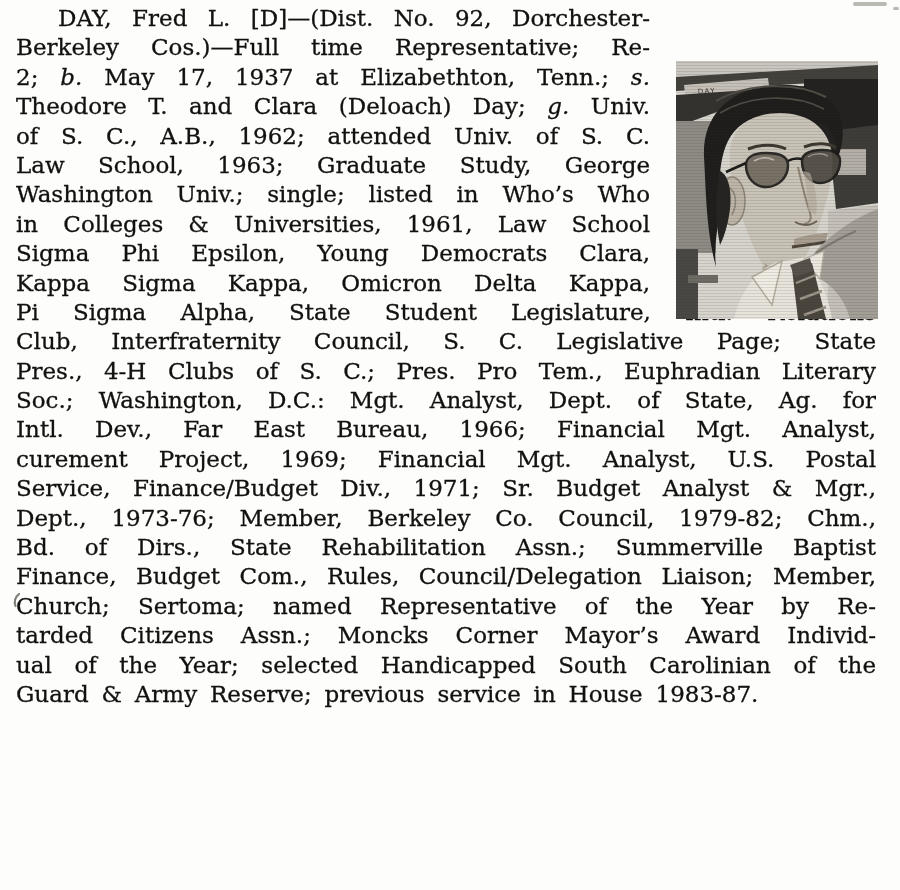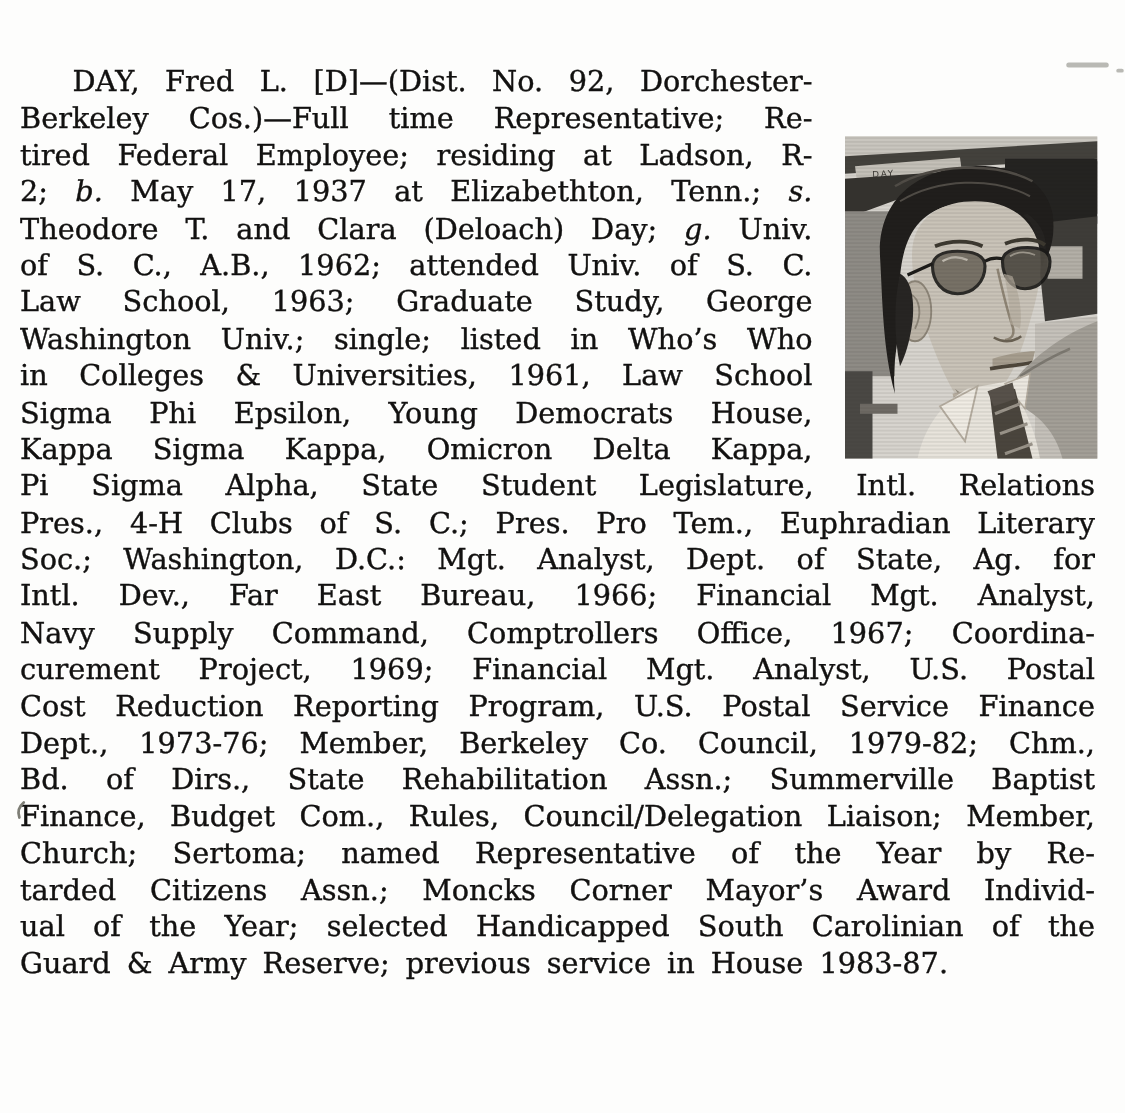--- a/index.html
+++ b/index.html
@@ -4,21 +4,21 @@
 <style>
   html, body { margin: 0; padding: 0; }
   body {
     width: 900px; height: 890px;
     background: #fdfdfc;
     position: relative;
     overflow: hidden;
     font-family: "DejaVu Serif", "Liberation Serif", serif;
     color: #121110;
   }
-  .page { position: absolute; inset: 0; margin-top: 48px; }
+  .page { position: absolute; inset: 0; }
 
   .text-col { position: absolute; left: 16px; top: 4px; width: 860px; }
   .block-narrow { width: 634px; }
   .block-wide  { width: 860px; }
 
   .line {
     height: 29.4px;
     line-height: 29.4px;
     font-size: 23px;
     text-align: justify;
@@ -46,38 +46,37 @@
 </style>
 </head>
 <body>
 
 <div class="page">
 
   <div class="text-col">
     <div class="block-narrow" id="block-narrow">
         <div class="line indent"><span>DAY, Fred L. [D]—(Dist. No. 92, Dorchester-</span></div>
         <div class="line"><span>Berkeley Cos.)—Full time Representative; Re-</span></div>
-        <div class="line"><span>tired Federal Employee; residing at Ladson, R-</span></div>
         <div class="line"><span>2; </span><em>b.</em><span> May 17, 1937 at Elizabethton, Tenn.; </span><em>s.</em></div>
         <div class="line"><span>Theodore T. and Clara (Deloach) Day; </span><em>g.</em><span> Univ.</span></div>
         <div class="line"><span>of S. C., A.B., 1962; attended Univ. of S. C.</span></div>
         <div class="line"><span>Law School, 1963; Graduate Study, George</span></div>
         <div class="line"><span>Washington Univ.; single; listed in Who’s Who</span></div>
         <div class="line"><span>in Colleges &amp; Universities, 1961, Law School</span></div>
-        <div class="line"><span>Sigma Phi Epsilon, Young Democrats House,</span></div>
+        <div class="line"><span>Sigma Phi Epsilon, Young Democrats Clara,</span></div>
         <div class="line"><span>Kappa Sigma Kappa, Omicron Delta Kappa,</span></div>
       </div>
     <div class="block-wide" id="block-wide">
         <div class="line"><span>Pi Sigma Alpha, State Student Legislature, Intl. Relations</span></div>
+        <div class="line"><span>Club, Interfraternity Council, S. C. Legislative Page; State</span></div>
         <div class="line"><span>Pres., 4-H Clubs of S. C.; Pres. Pro Tem., Euphradian Literary</span></div>
         <div class="line"><span>Soc.; Washington, D.C.: Mgt. Analyst, Dept. of State, Ag. for</span></div>
         <div class="line"><span>Intl. Dev., Far East Bureau, 1966; Financial Mgt. Analyst,</span></div>
-        <div class="line"><span>Navy Supply Command, Comptrollers Office, 1967; Coordina-</span></div>
         <div class="line"><span>curement Project, 1969; Financial Mgt. Analyst, U.S. Postal</span></div>
-        <div class="line"><span>Cost Reduction Reporting Program, U.S. Postal Service Finance</span></div>
+        <div class="line"><span>Service, Finance/Budget Div., 1971; Sr. Budget Analyst &amp; Mgr.,</span></div>
         <div class="line"><span>Dept., 1973-76; Member, Berkeley Co. Council, 1979-82; Chm.,</span></div>
         <div class="line"><span>Bd. of Dirs., State Rehabilitation Assn.; Summerville Baptist</span></div>
         <div class="line"><span>Finance, Budget Com., Rules, Council/Delegation Liaison; Member,</span></div>
         <div class="line"><span>Church; Sertoma; named Representative of the Year by Re-</span></div>
         <div class="line"><span>tarded Citizens Assn.; Moncks Corner Mayor’s Award Individ-</span></div>
         <div class="line"><span>ual of the Year; selected Handicapped South Carolinian of the</span></div>
         <div class="line align-left"><span>Guard &amp; Army Reserve; previous service in House 1983-87.</span></div>
       </div>
   </div>
 

